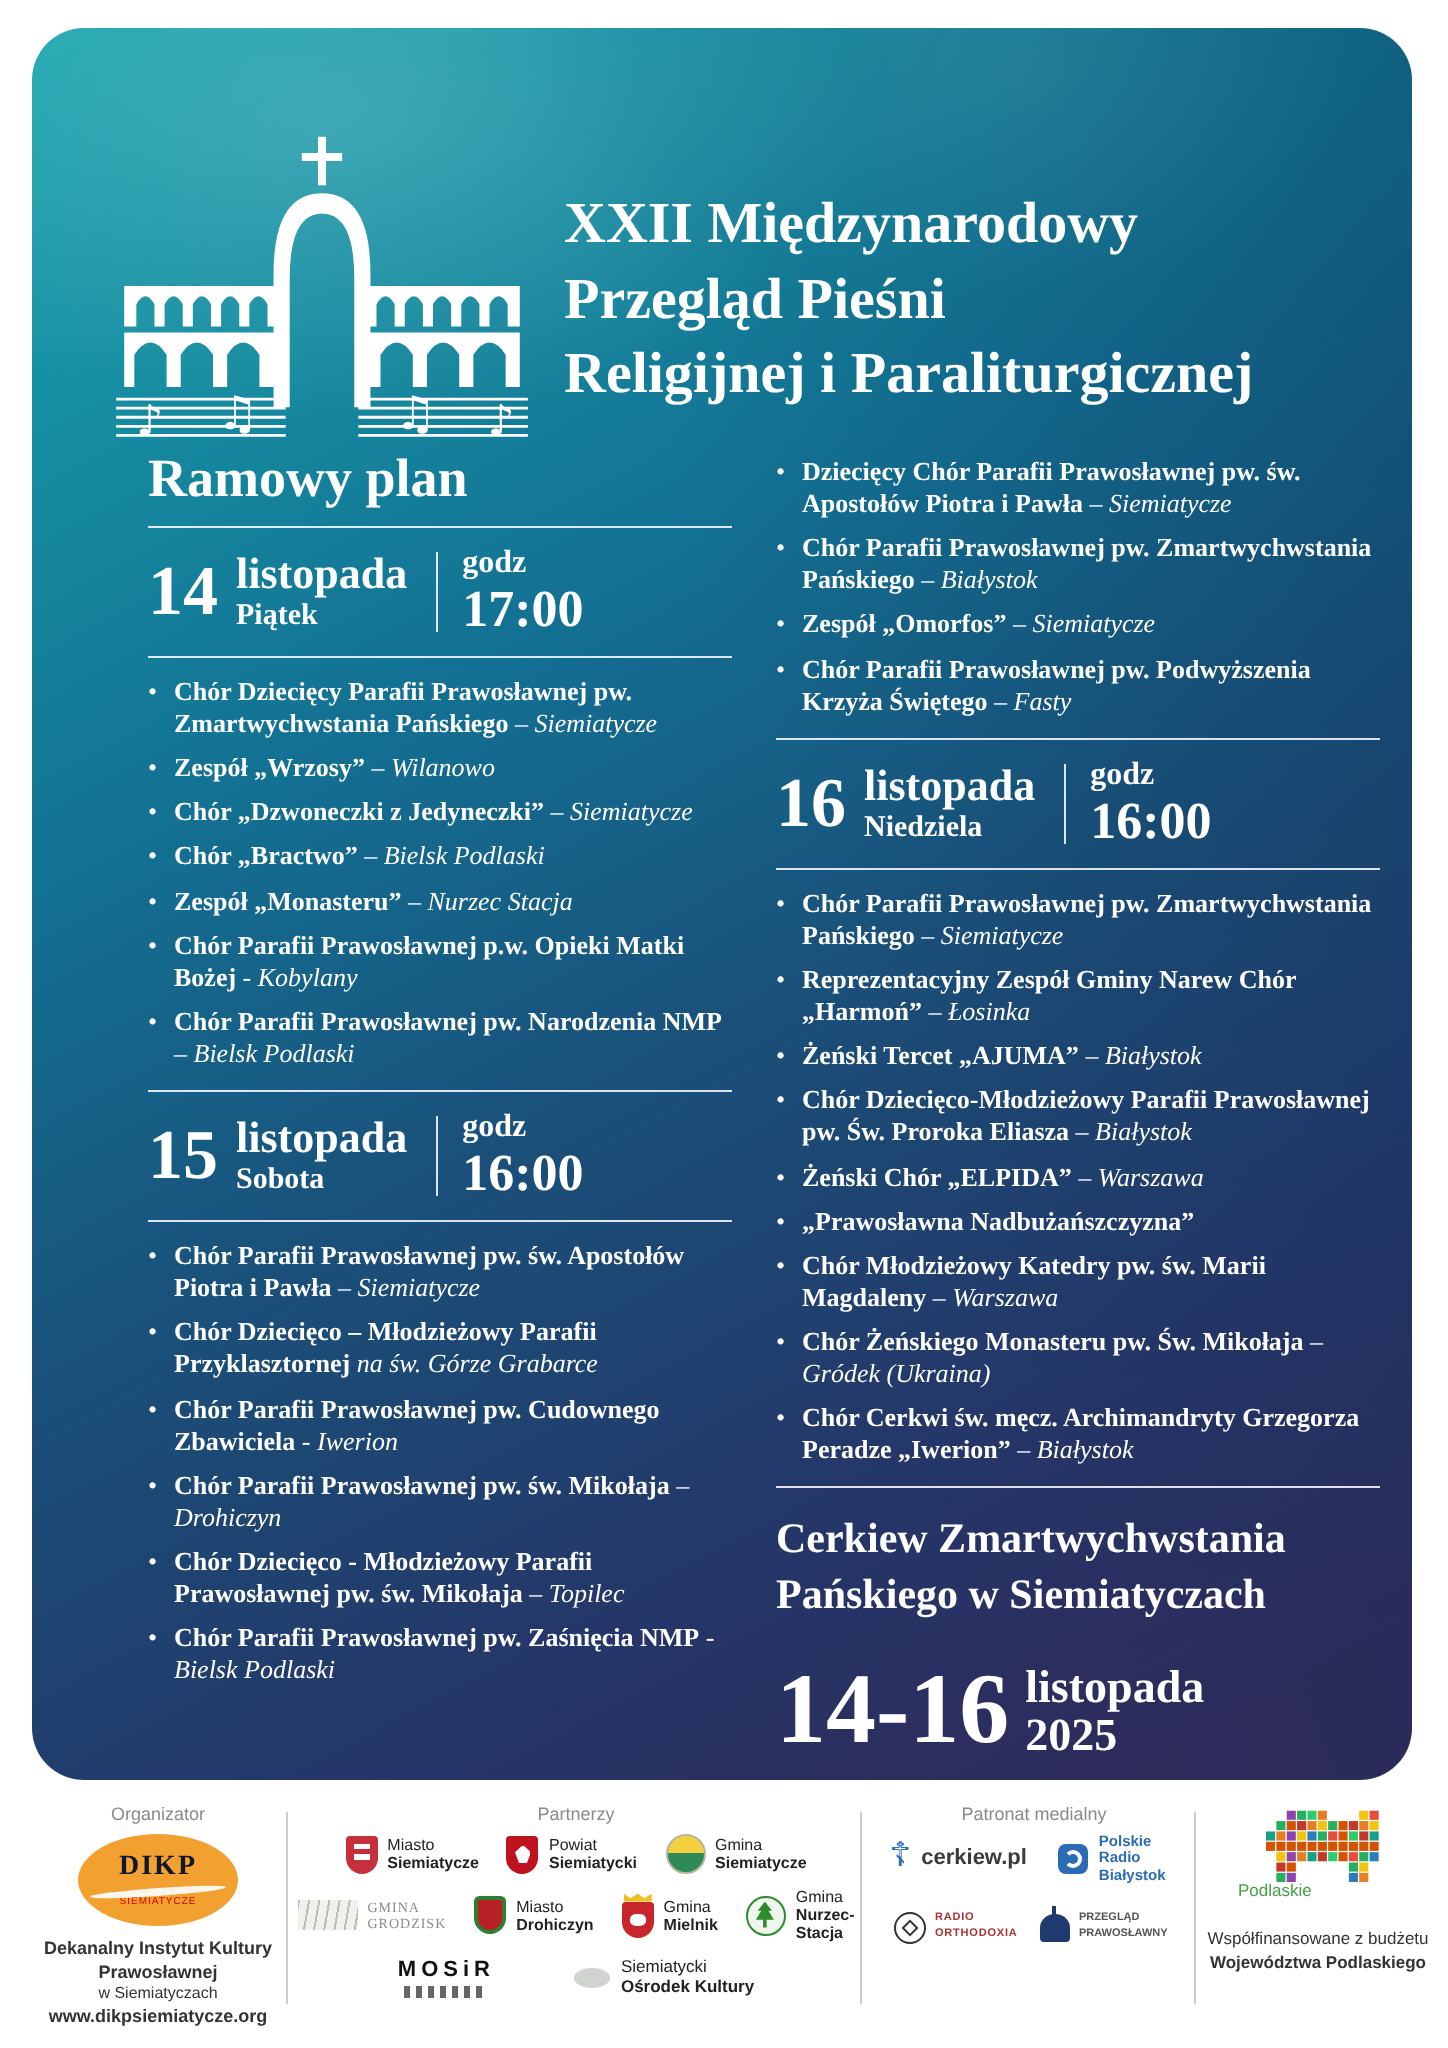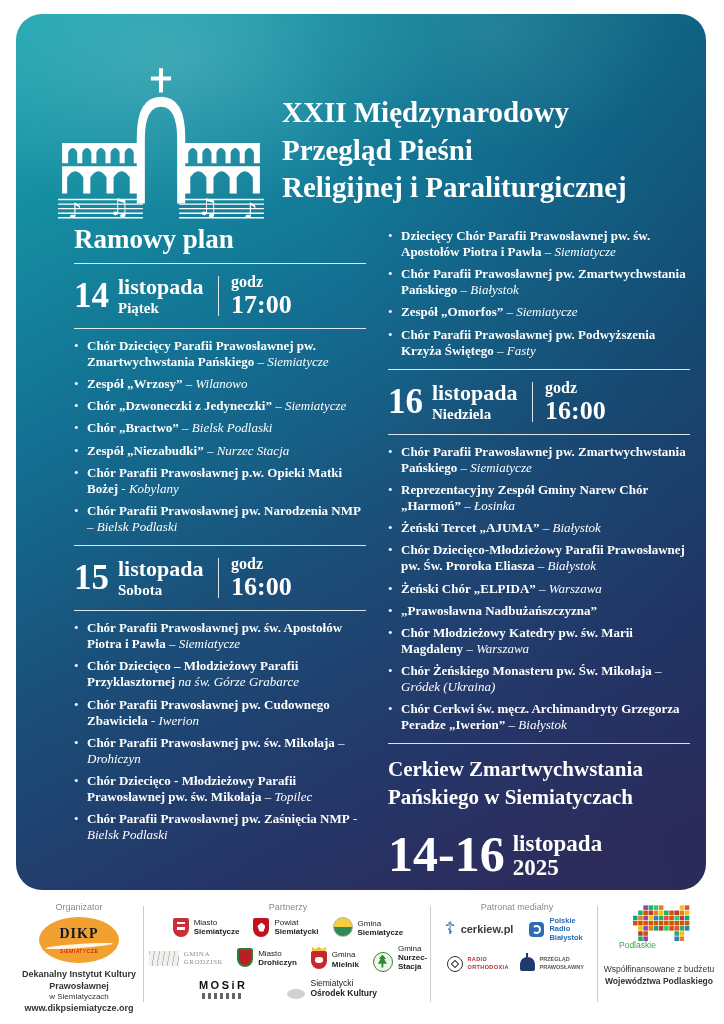--- a/index.html
+++ b/index.html
@@ -72,21 +72,21 @@
   .dikp .s{font-size:5px;color:#c00;margin-top:6px;letter-spacing:.5px;}
   .olines{line-height:1.3;}
   .olines .b1{font-size:9px;font-weight:700;}
   .olines .r2{font-size:8px;}
   .olines .b3{font-size:9px;font-weight:700;}
 
   
   .sec-par{left:150px;width:276px;}
   .prow{display:flex;justify-content:center;align-items:center;gap:14px;margin-bottom:7px;}
   .prow3{gap:40px;}
-  .pcell{display:flex;align-items:flex-end;gap:5px;}
+  .pcell{display:flex;align-items:center;gap:5px;}
   .plabel{display:flex;flex-direction:column;line-height:1.15;font-size:8px;color:#222;}
   .plabel .l2{font-weight:700;}
   .emb{flex:0 0 auto;position:relative;}
   .emb-miasto-siemiatycze{width:16px;height:19px;background:#c5303a;border-radius:2px 2px 8px 8px;}
   .emb-miasto-siemiatycze::after{content:"";position:absolute;left:4px;top:4px;width:8px;height:8px;
       background:linear-gradient(#fff 30%,#c5303a 30%,#c5303a 60%,#fff 60%);}
   .emb-powiat-siemiatycki{width:16px;height:19px;background:#c1121f;border-radius:2px 2px 8px 8px;}
   .emb-powiat-siemiatycki::after{content:"";position:absolute;left:4px;top:5px;width:8px;height:9px;background:#fff;
       clip-path:polygon(50% 0,100% 40%,75% 100%,25% 100%,0 40%);}
   .emb-gmina-siemiatycze{width:18px;height:18px;border-radius:50%;border:1px solid #b5b5a0;
@@ -203,21 +203,21 @@
         <span class="godz">godz</span>
         <span class="time">17:00</span>
       </span>
     </div>
     <hr class="rule">
     <ul class="program">
         <li><b>Chór Dziecięcy Parafii Prawosławnej pw. Zmartwychwstania Pańskiego</b> – <i>Siemiatycze</i></li>
         <li><b>Zespół „Wrzosy”</b> – <i>Wilanowo</i></li>
         <li><b>Chór „Dzwoneczki z Jedyneczki”</b> – <i>Siemiatycze</i></li>
         <li><b>Chór „Bractwo”</b> – <i>Bielsk Podlaski</i></li>
-        <li><b>Zespół „Niezabudki”</b> – <i>Nurzec Stacja</i></li>
+        <li><b>Zespół „Monasteru”</b> – <i>Nurzec Stacja</i></li>
         <li><b>Chór Parafii Prawosławnej p.w. Opieki Matki Bożej</b> - <i>Kobylany</i></li>
         <li><b>Chór Parafii Prawosławnej pw. Narodzenia NMP</b> – <i>Bielsk Podlaski</i></li>
       </ul>
     <hr class="rule">
     <div class="dateblock">
       <span class="day">15</span>
       <span class="mw">
         <span class="month">listopada</span>
         <span class="weekday">Sobota</span>
       </span>

